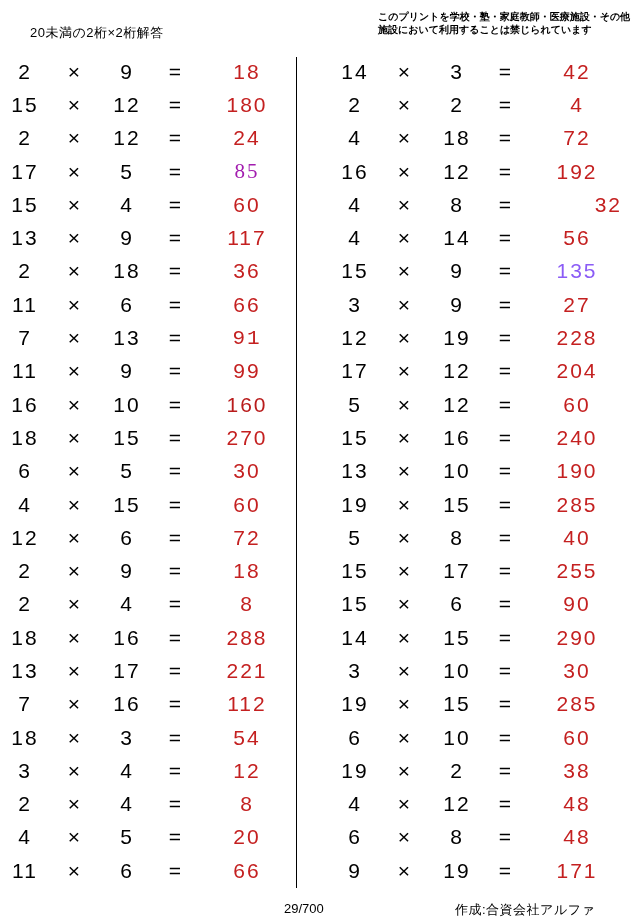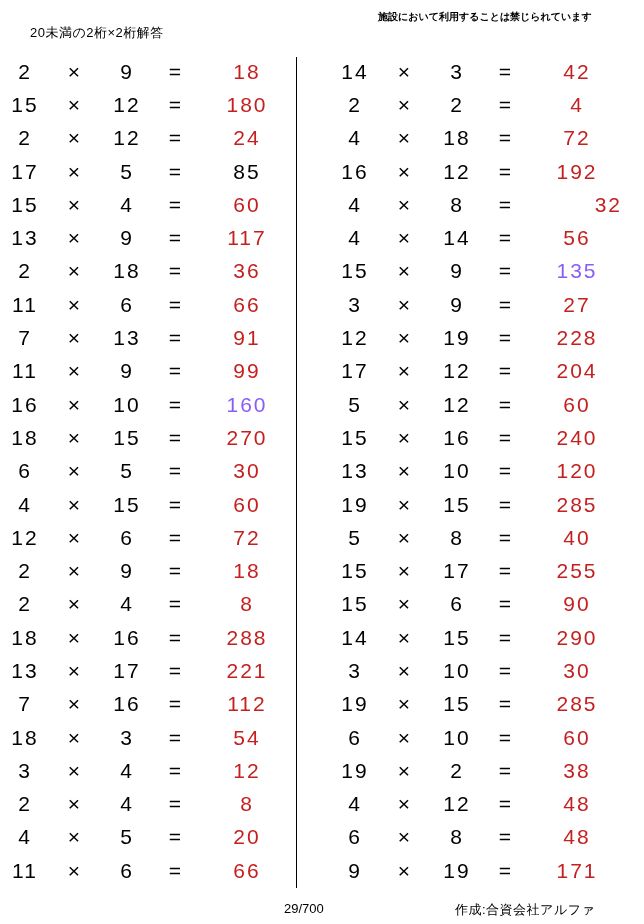--- a/index.html
+++ b/index.html
@@ -79,20 +79,21 @@
   }
 </style>
 </head>
 <body>
 
 <div class="page">
 
   <div class="title">20未満の2桁×2桁解答</div>
 
   <div class="disclaimer">
+    <div>このプリントを学校・塾・家庭教師・医療施設・その他</div>
     <div>施設において利用することは禁じられています</div>
   </div>
 
   <div class="problems left">
       <div class="problem-row">
         <span class="cell multiplicand">2</span>
         <span class="cell times-sign">×</span>
         <span class="cell multiplier">9</span>
         <span class="cell equals-sign">=</span>
         <span class="cell answer" style="color: rgb(196, 32, 32);">18</span>
@@ -109,21 +110,21 @@
         <span class="cell times-sign">×</span>
         <span class="cell multiplier">12</span>
         <span class="cell equals-sign">=</span>
         <span class="cell answer" style="color: rgb(196, 32, 32);">24</span>
       </div>
       <div class="problem-row">
         <span class="cell multiplicand">17</span>
         <span class="cell times-sign">×</span>
         <span class="cell multiplier">5</span>
         <span class="cell equals-sign">=</span>
-        <span class="cell answer" style="color: #000000;">85</span>
+        <span class="cell answer" style="color: #a21caf; font-family: Liberation Serif, serif;">85</span>
       </div>
       <div class="problem-row">
         <span class="cell multiplicand">15</span>
         <span class="cell times-sign">×</span>
         <span class="cell multiplier">4</span>
         <span class="cell equals-sign">=</span>
         <span class="cell answer" style="color: rgb(196, 32, 32);">60</span>
       </div>
       <div class="problem-row">
         <span class="cell multiplicand">13</span>
@@ -144,35 +145,35 @@
         <span class="cell times-sign">×</span>
         <span class="cell multiplier">6</span>
         <span class="cell equals-sign">=</span>
         <span class="cell answer" style="color: rgb(196, 32, 32);">66</span>
       </div>
       <div class="problem-row">
         <span class="cell multiplicand">7</span>
         <span class="cell times-sign">×</span>
         <span class="cell multiplier">13</span>
         <span class="cell equals-sign">=</span>
-        <span class="cell answer" style="color: rgb(196, 32, 32);">91</span>
+        <span class="cell answer" style="color: rgb(196, 32, 32); font-family: Liberation Mono, monospace;">91</span>
       </div>
       <div class="problem-row">
         <span class="cell multiplicand">11</span>
         <span class="cell times-sign">×</span>
         <span class="cell multiplier">9</span>
         <span class="cell equals-sign">=</span>
         <span class="cell answer" style="color: rgb(196, 32, 32);">99</span>
       </div>
       <div class="problem-row">
         <span class="cell multiplicand">16</span>
         <span class="cell times-sign">×</span>
         <span class="cell multiplier">10</span>
         <span class="cell equals-sign">=</span>
-        <span class="cell answer" style="color: #8b5cf6;">160</span>
+        <span class="cell answer" style="color: #b91c1c;">160</span>
       </div>
       <div class="problem-row">
         <span class="cell multiplicand">18</span>
         <span class="cell times-sign">×</span>
         <span class="cell multiplier">15</span>
         <span class="cell equals-sign">=</span>
         <span class="cell answer" style="color: rgb(196, 32, 32);">270</span>
       </div>
       <div class="problem-row">
         <span class="cell multiplicand">6</span>
@@ -352,21 +353,21 @@
         <span class="cell times-sign">×</span>
         <span class="cell multiplier">16</span>
         <span class="cell equals-sign">=</span>
         <span class="cell answer" style="color: rgb(196, 32, 32);">240</span>
       </div>
       <div class="problem-row">
         <span class="cell multiplicand">13</span>
         <span class="cell times-sign">×</span>
         <span class="cell multiplier">10</span>
         <span class="cell equals-sign">=</span>
-        <span class="cell answer" style="color: rgb(196, 32, 32);">120</span>
+        <span class="cell answer" style="color: rgb(196, 32, 32);">190</span>
       </div>
       <div class="problem-row">
         <span class="cell multiplicand">19</span>
         <span class="cell times-sign">×</span>
         <span class="cell multiplier">15</span>
         <span class="cell equals-sign">=</span>
         <span class="cell answer" style="color: rgb(196, 32, 32);">285</span>
       </div>
       <div class="problem-row">
         <span class="cell multiplicand">5</span>

